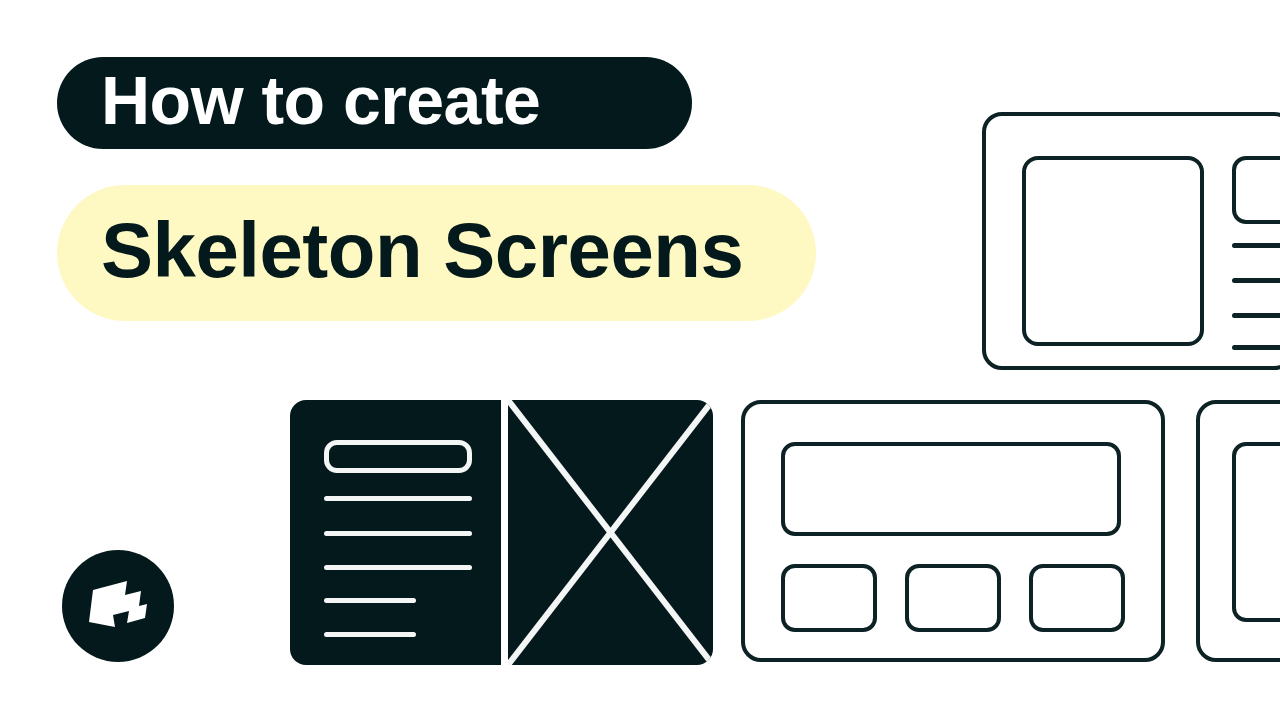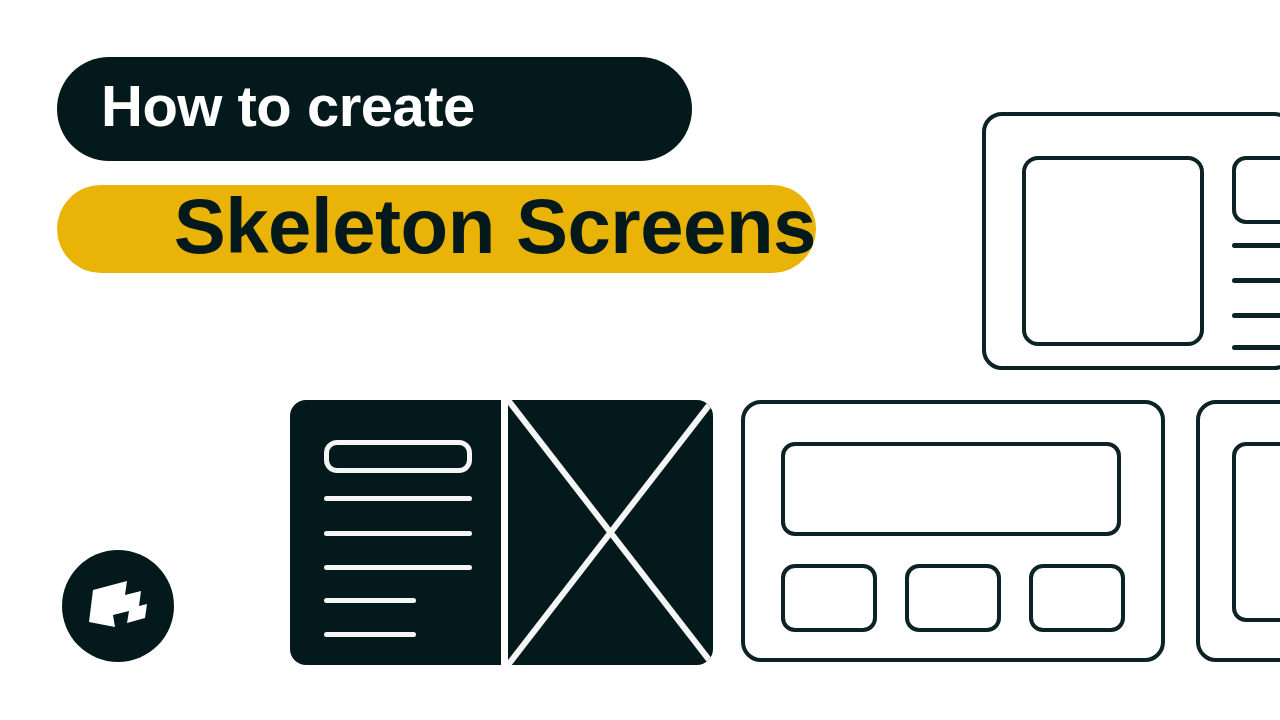--- a/index.html
+++ b/index.html
@@ -30,39 +30,38 @@
     border-radius: 999px;
     white-space: nowrap;
     font-weight: 700;
     letter-spacing: -0.5px;
   }
 
   #pill-dark {
     left: 57px;
     top: 57px;
     width: 635px;
-    height: 104px;
+    height: 92px;
     background: #04191b;
     color: #ffffff;
     padding-left: 44px;
-    font-size: 58px;
+    font-size: 68px;
     line-height: 1;
   }
 
   #pill-purple {
     left: 57px;
     top: 185px;
     width: 759px;
-    height: 88px;
-    background: #eab308;
+    height: 136px;
+    background: #fef9c3;
     color: #04191b;
     padding-left: 44px;
     font-size: 78px;
     line-height: 1;
-    justify-content: flex-end;
   }
 
   .pill-text { display: block; transform: translateY(-3px); }
 
   
   #logo {
     position: absolute;
     left: 62px;
     top: 550px;
     width: 112px;

